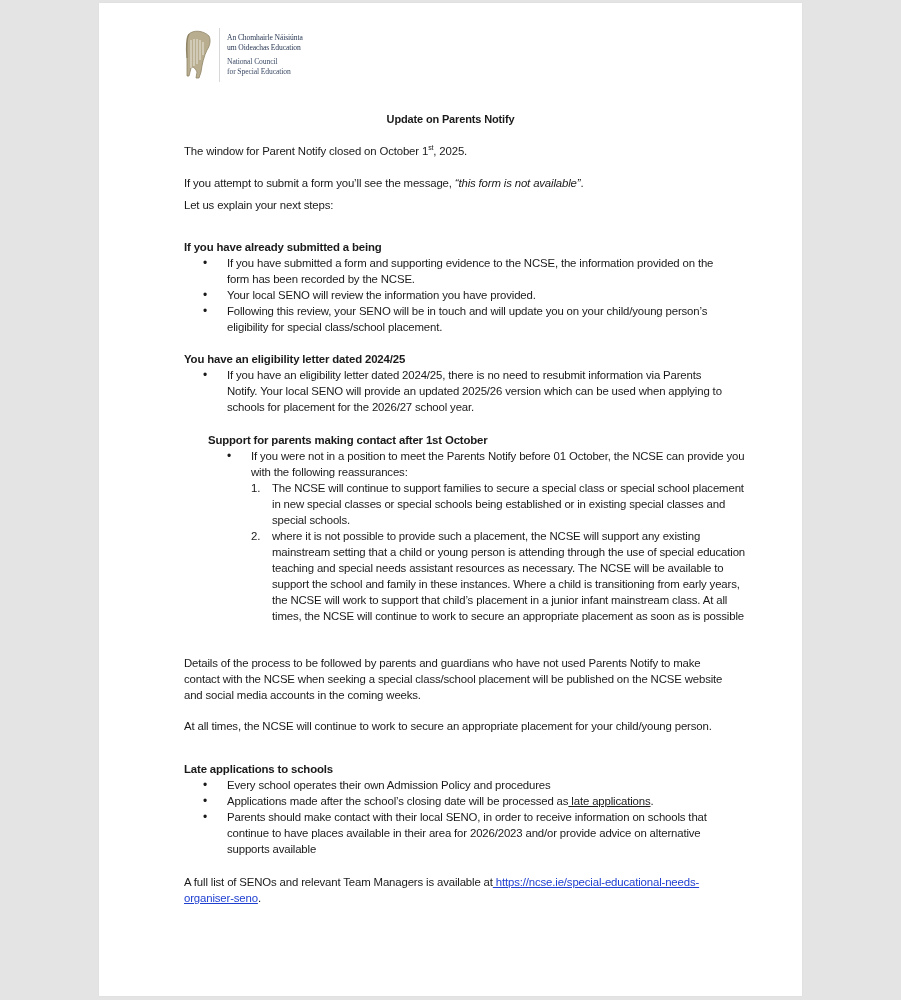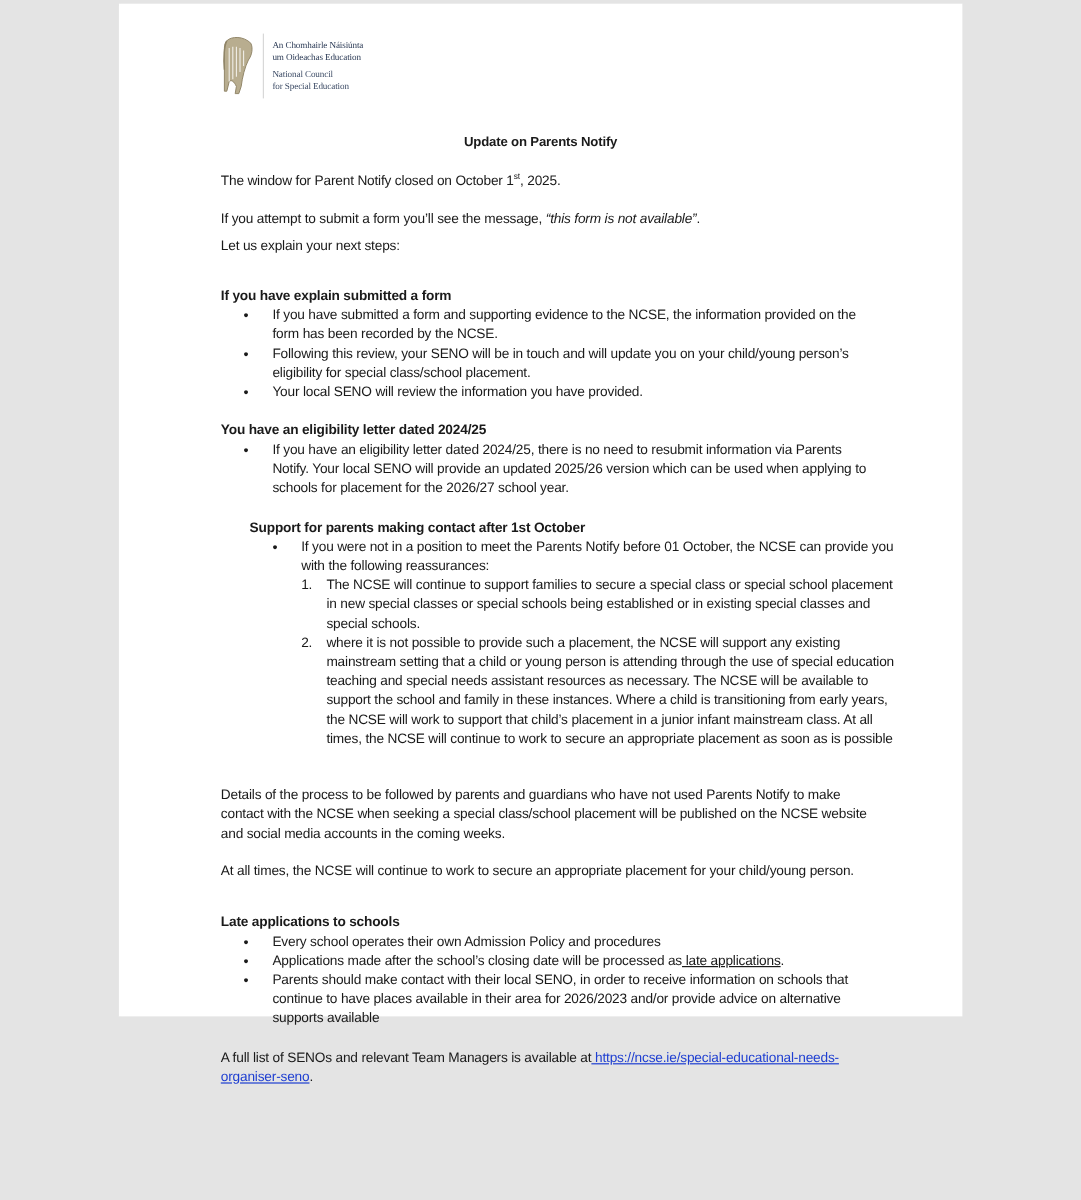--- a/index.html
+++ b/index.html
@@ -8,21 +8,21 @@
     background: #e4e4e4;
     width: 901px;
     height: 1000px;
     overflow: hidden;
   }
   .page {
     position: absolute;
     left: 99px;
     top: 3px;
     width: 703px;
-    height: 844px;
+    height: 993px;
     background: #ffffff;
     box-shadow: 0 0 1px rgba(0,0,0,0.08);
   }
   .content {
     position: absolute;
     left: 85px;
     top: 0;
     width: 540px;
     font-family: "Liberation Sans", sans-serif;
     font-size: 11.4px;
@@ -136,25 +136,25 @@
 
     <h1 class="title">Update on Parents Notify</h1>
 
     <p class="abs" style="top:140px;"><span>The window for Parent Notify closed on October 1</span><sup>st</sup><span>, 2025.</span></p>
 
     <p class="abs" style="top:172px;"><span>If you attempt to submit a form you’ll see the message,</span><em> “this form is not available”</em><span>.</span></p>
 
     <p class="abs" style="top:194px;">Let us explain your next steps:</p>
 
     <div class="abs" style="top:236px;">
-      <p class="heading">If you have explain submitted a form</p>
+      <p class="heading">If you have already submitted a being</p>
       <ul class="bullets">
         <li>If you have submitted a form and supporting evidence to the NCSE, the information provided on the form has been recorded by the NCSE.</li>
+        <li>Your local SENO will review the information you have provided.</li>
         <li>Following this review, your SENO will be in touch and will update you on your child/young person’s eligibility for special class/school placement.</li>
-        <li>Your local SENO will review the information you have provided.</li>
       </ul>
     </div>
 
     <div class="abs" style="top:348px;">
       <p class="heading">You have an eligibility letter dated 2024/25</p>
       <ul class="bullets">
         <li>If you have an eligibility letter dated 2024/25, there is no need to resubmit information via Parents Notify. Your local SENO will provide an updated 2025/26 version which can be used when applying to schools for placement for the 2026/27 school year.</li>
       </ul>
     </div>
 

